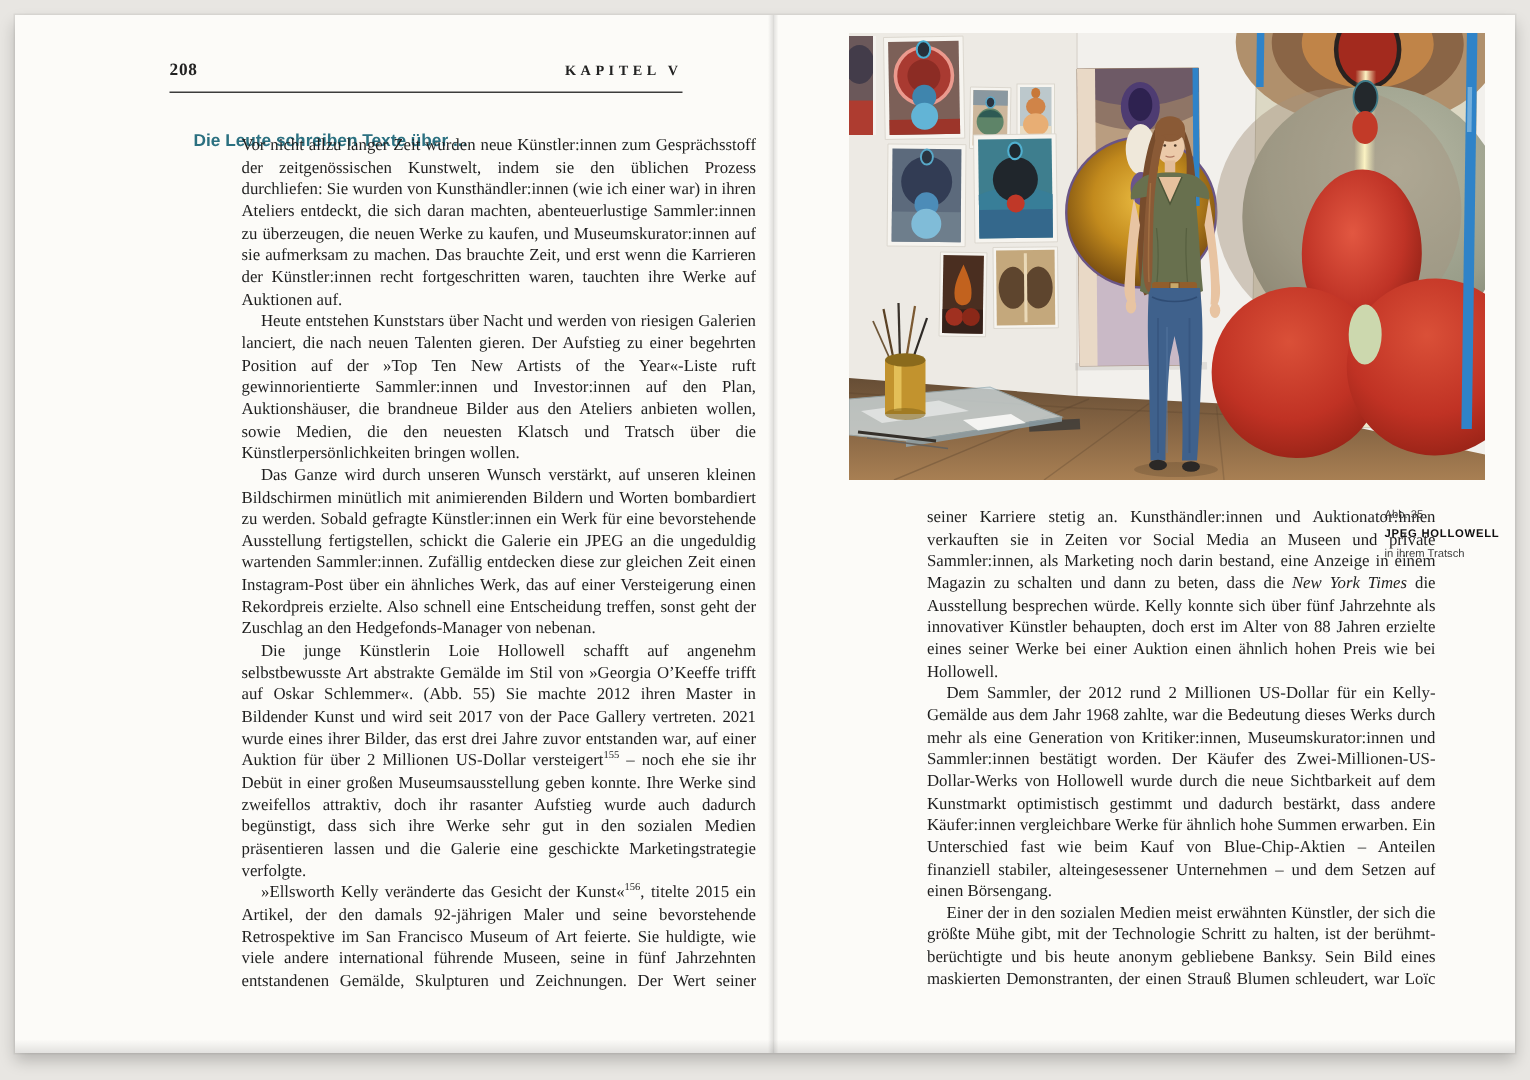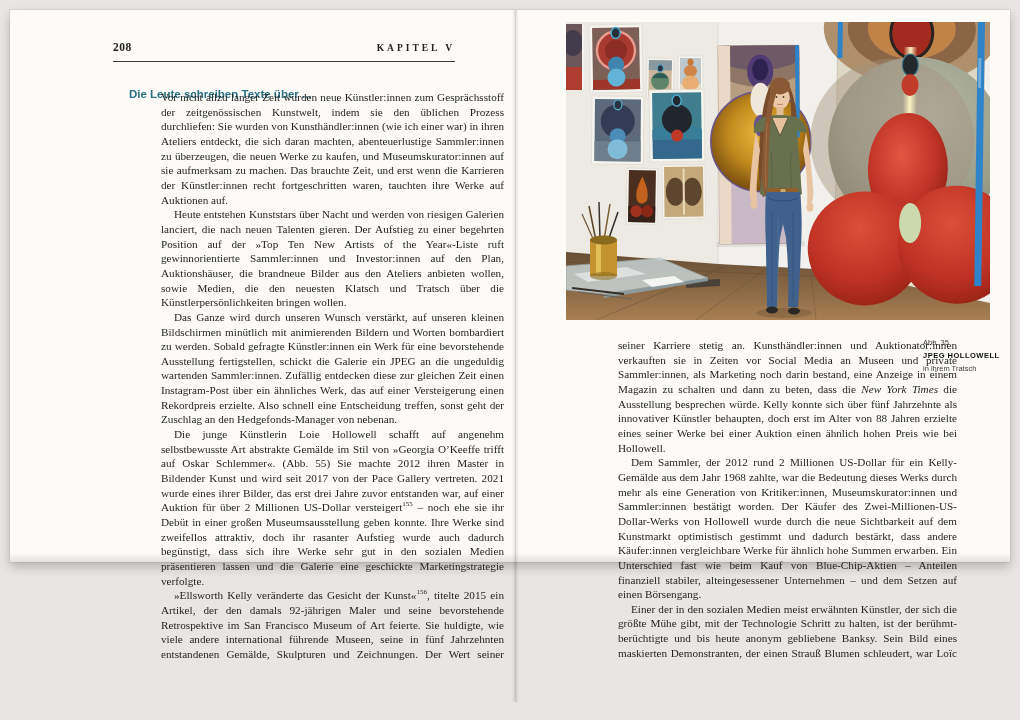--- a/index.html
+++ b/index.html
@@ -1,18 +1,18 @@
 <!DOCTYPE html>
 <html lang="de"><head>
 <meta charset="utf-8">
 <style>
   html,body{margin:0;padding:0;}
   body{width:1020px;height:720px;background:#e8e6e2;font-family:"Liberation Serif",serif;}
   .stage{position:relative;width:1020px;height:720px;overflow:hidden;}
-  .spread{position:absolute;left:10px;top:10px;width:1000px;height:552px;background:#fcfbf8;
+  .spread{position:absolute;left:10px;top:10px;width:1000px;height:692px;background:#fcfbf8;
           box-shadow:0 0 0 1px rgba(0,0,0,0.05), 0 5px 10px rgba(0,0,0,0.22);}
   .gutter{position:absolute;left:502px;top:0;width:7px;height:692px;
           background:linear-gradient(to right, rgba(0,0,0,0) 0%, rgba(0,0,0,0.10) 45%, rgba(0,0,0,0.16) 50%, rgba(0,0,0,0.10) 55%, rgba(0,0,0,0) 100%);}
   .spread::after{content:"";position:absolute;left:0;bottom:0;width:100%;height:9px;
           background:linear-gradient(to bottom, rgba(0,0,0,0) 0%, rgba(0,0,0,0.10) 100%);}
 
   .pagehead{position:absolute;left:103px;top:31px;width:342px;display:flex;justify-content:space-between;align-items:baseline;}
   .pagenum{font:bold 11.5px/13px "Liberation Serif",serif;color:#222;letter-spacing:.5px;}
   .chapter{font:bold 9.5px/13px "Liberation Serif",serif;color:#222;letter-spacing:3px;}
   .rule{position:absolute;left:103px;top:51px;width:342px;height:0;border-top:1px solid #3c3c3c;}

